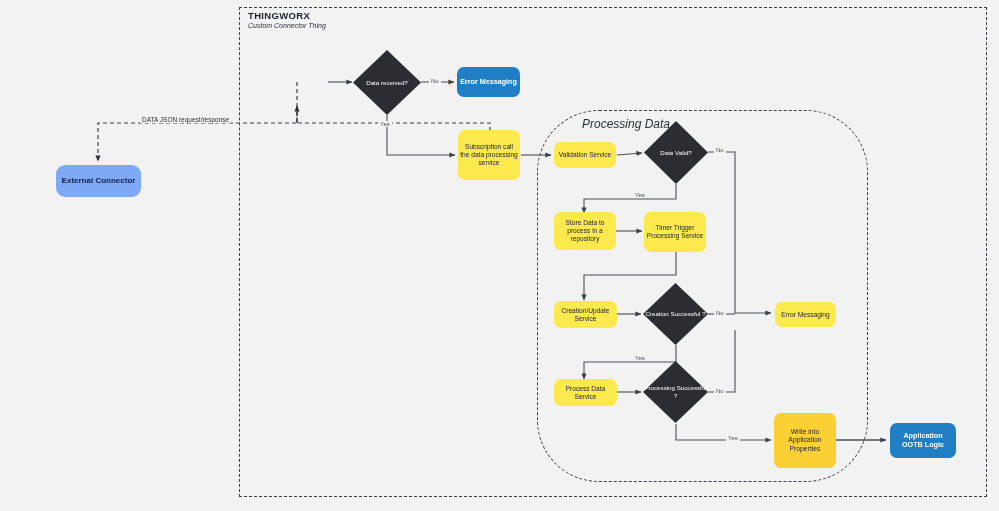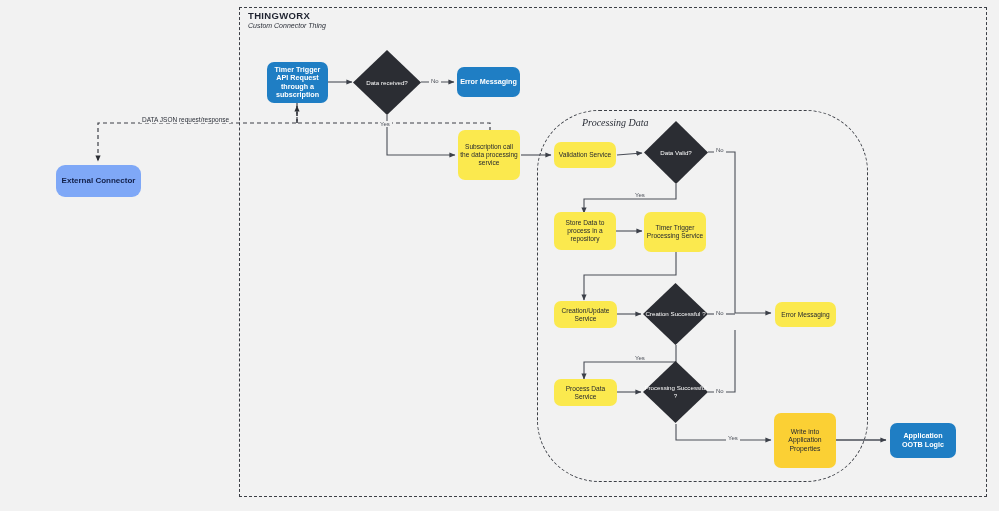--- a/index.html
+++ b/index.html
@@ -102,24 +102,23 @@
     color: #1f2330;
   }
   .ttl-sub {
     position: absolute;
     font-size: 7px;
     font-style: italic;
     color: #2b2f38;
   }
   .ttl-group {
     position: absolute;
-    font-size: 10px;
+    font-size: 12px;
     font-style: italic;
     color: #2b2f38;
-    font-family: Liberation Serif, serif;
   }
   .edge-label {
     position: absolute;
     font-size: 6px;
     color: #4a4e57;
     background: #f2f2f2;
     padding: 0 2px;
     white-space: nowrap;
   }
   .edge-label.bignote {
@@ -193,23 +192,20 @@
     </g>
     <g stroke="#3c3f46" stroke-width="1.2" fill="none" stroke-dasharray="4,3">
       <path d="M297,123 L297,106" marker-end="url(#arwd)"></path>
     </g>
   </svg>
 
   <div class="node box lightblue" style="left:56px; top:165px; width:85px; height:32px;text-align:center;">
     <span>External Connector</span>
   </div>
 
-  <div class="node box blue" style="left:267px; top:62px; width:61px; height:41px; padding:2px;">
-    <span>Timer Trigger API Request through a subscription</span>
-  </div>
 
   <div class="diamond-wrap" style="left:353px; top:50px; width:68px; height:65px;">
     <svg width="68" height="65" viewBox="0 0 68 65">
         <polygon points="34,0 68,32.5 34,65 0,32.5" fill="#2b2d33"></polygon>
       </svg>
     <div class="diamond-label">Data received?</div>
   </div>
 
   <div class="node box blue" style="left:457px; top:67px; width:63px; height:30px; padding:2px;">
     <span>Error Messaging</span>

